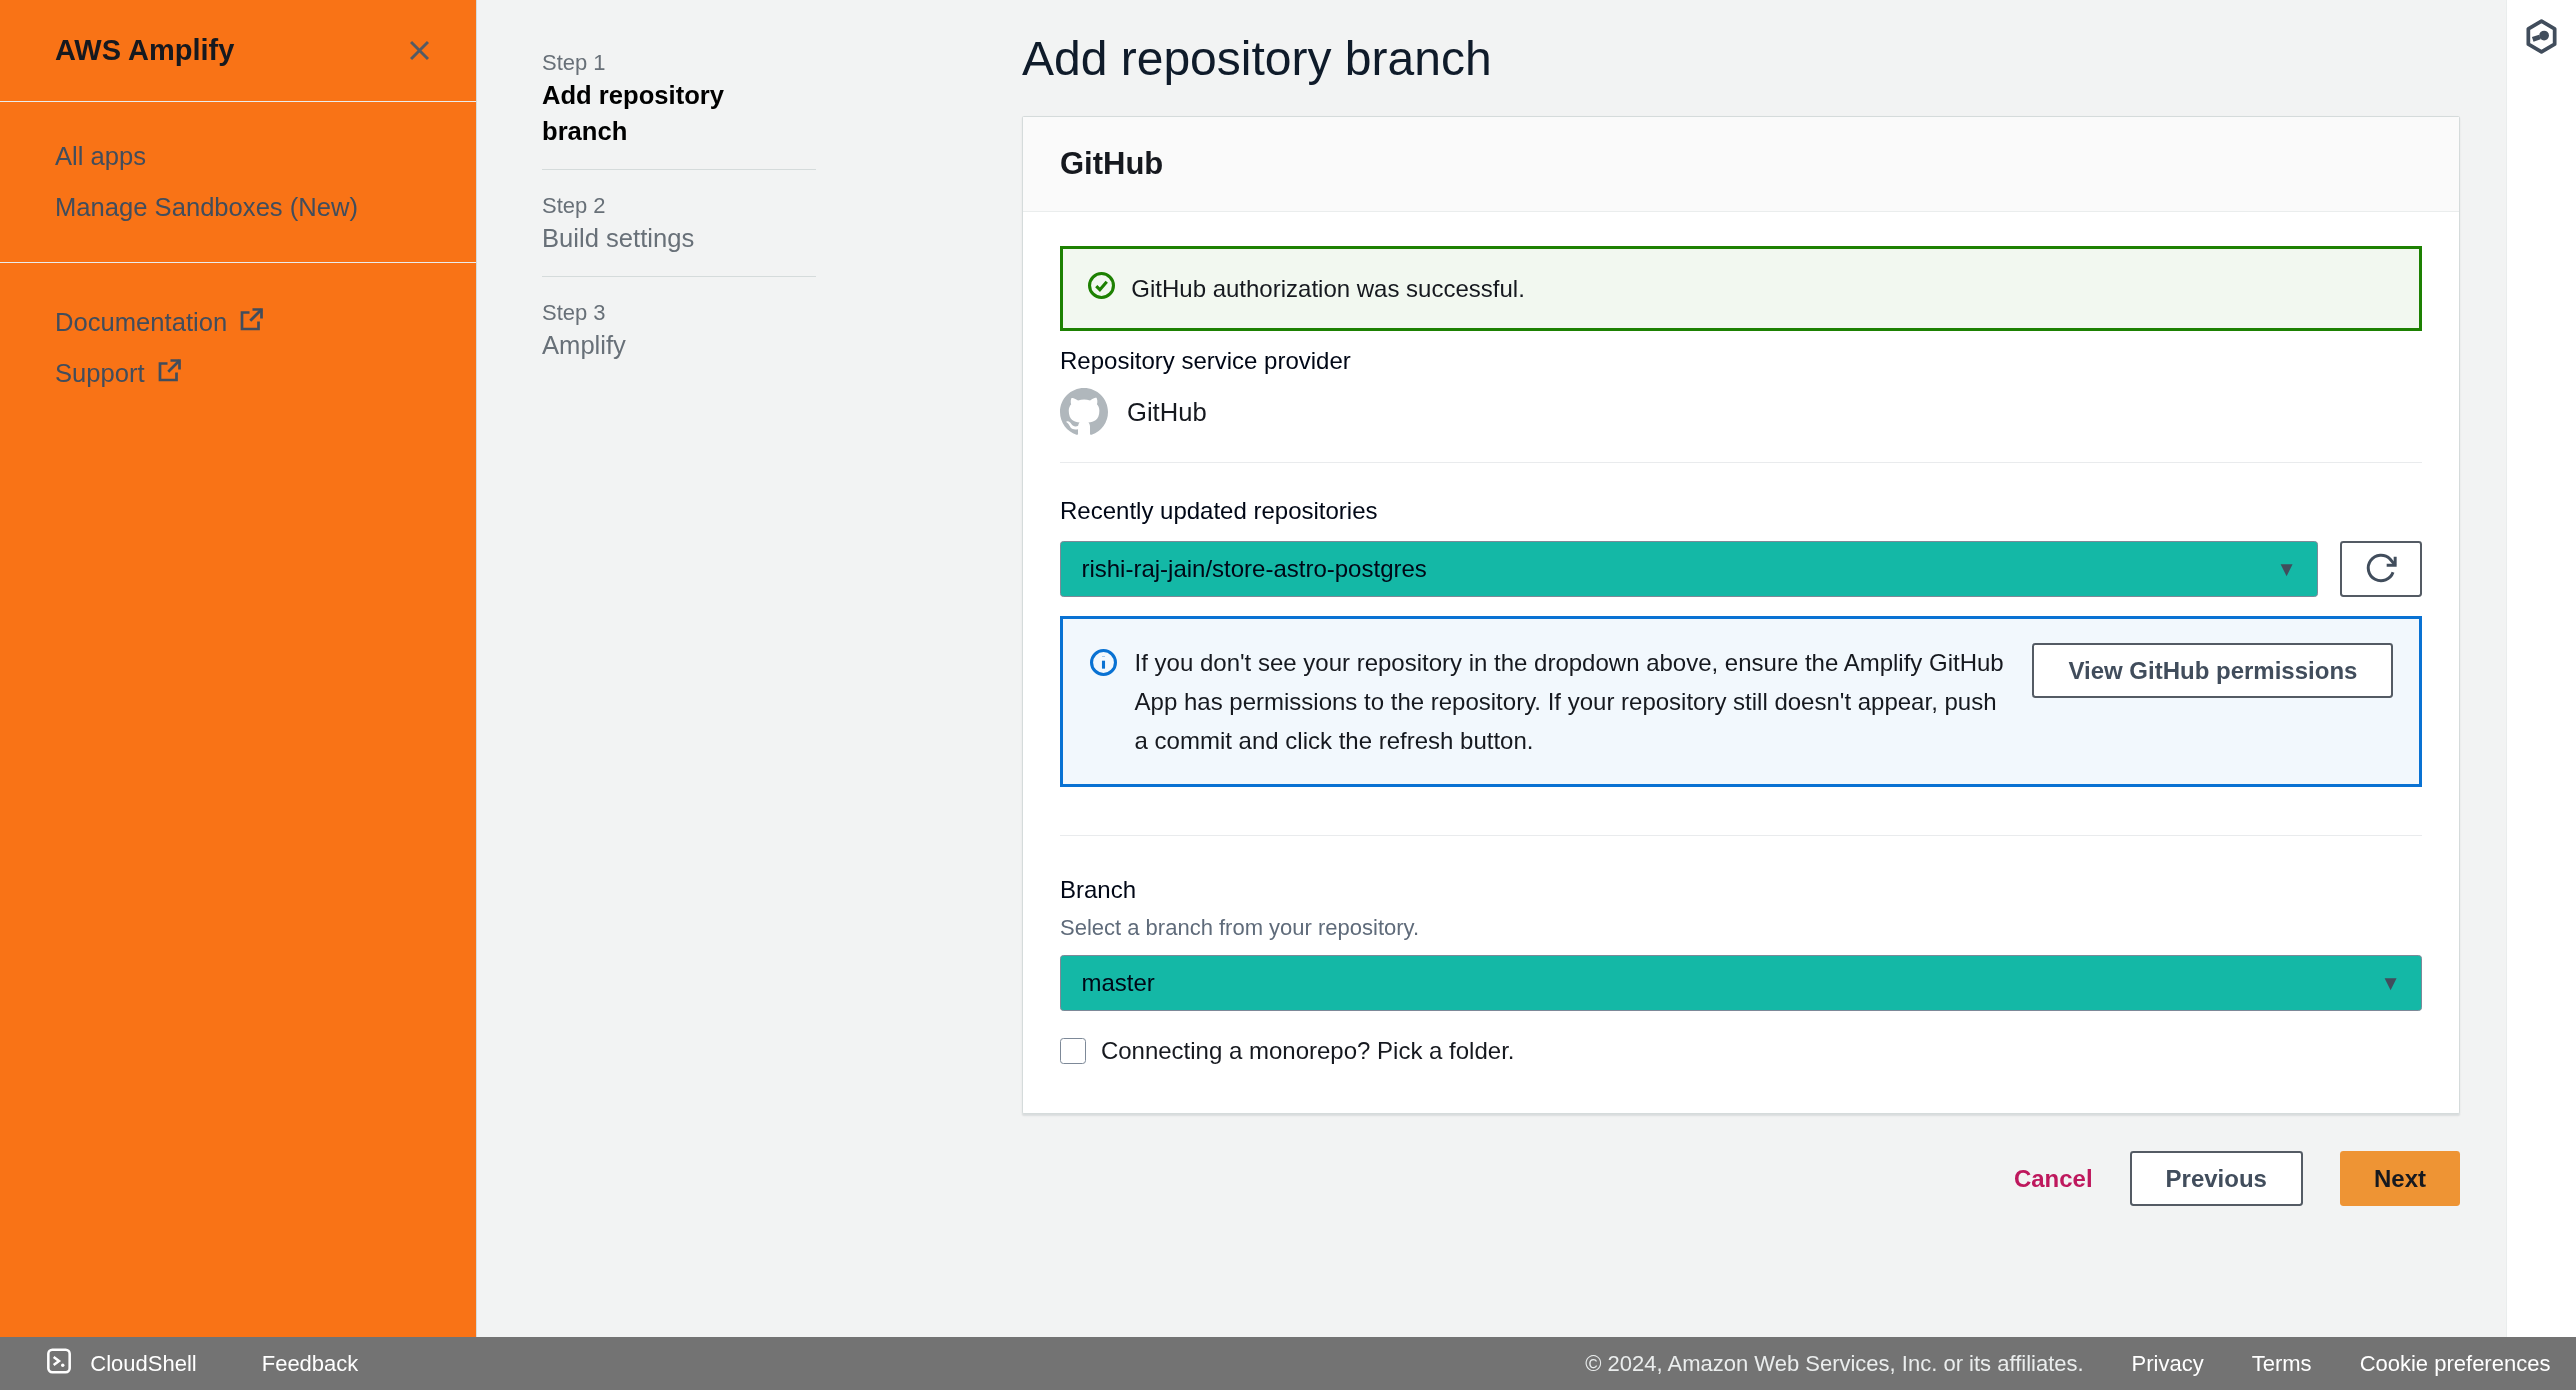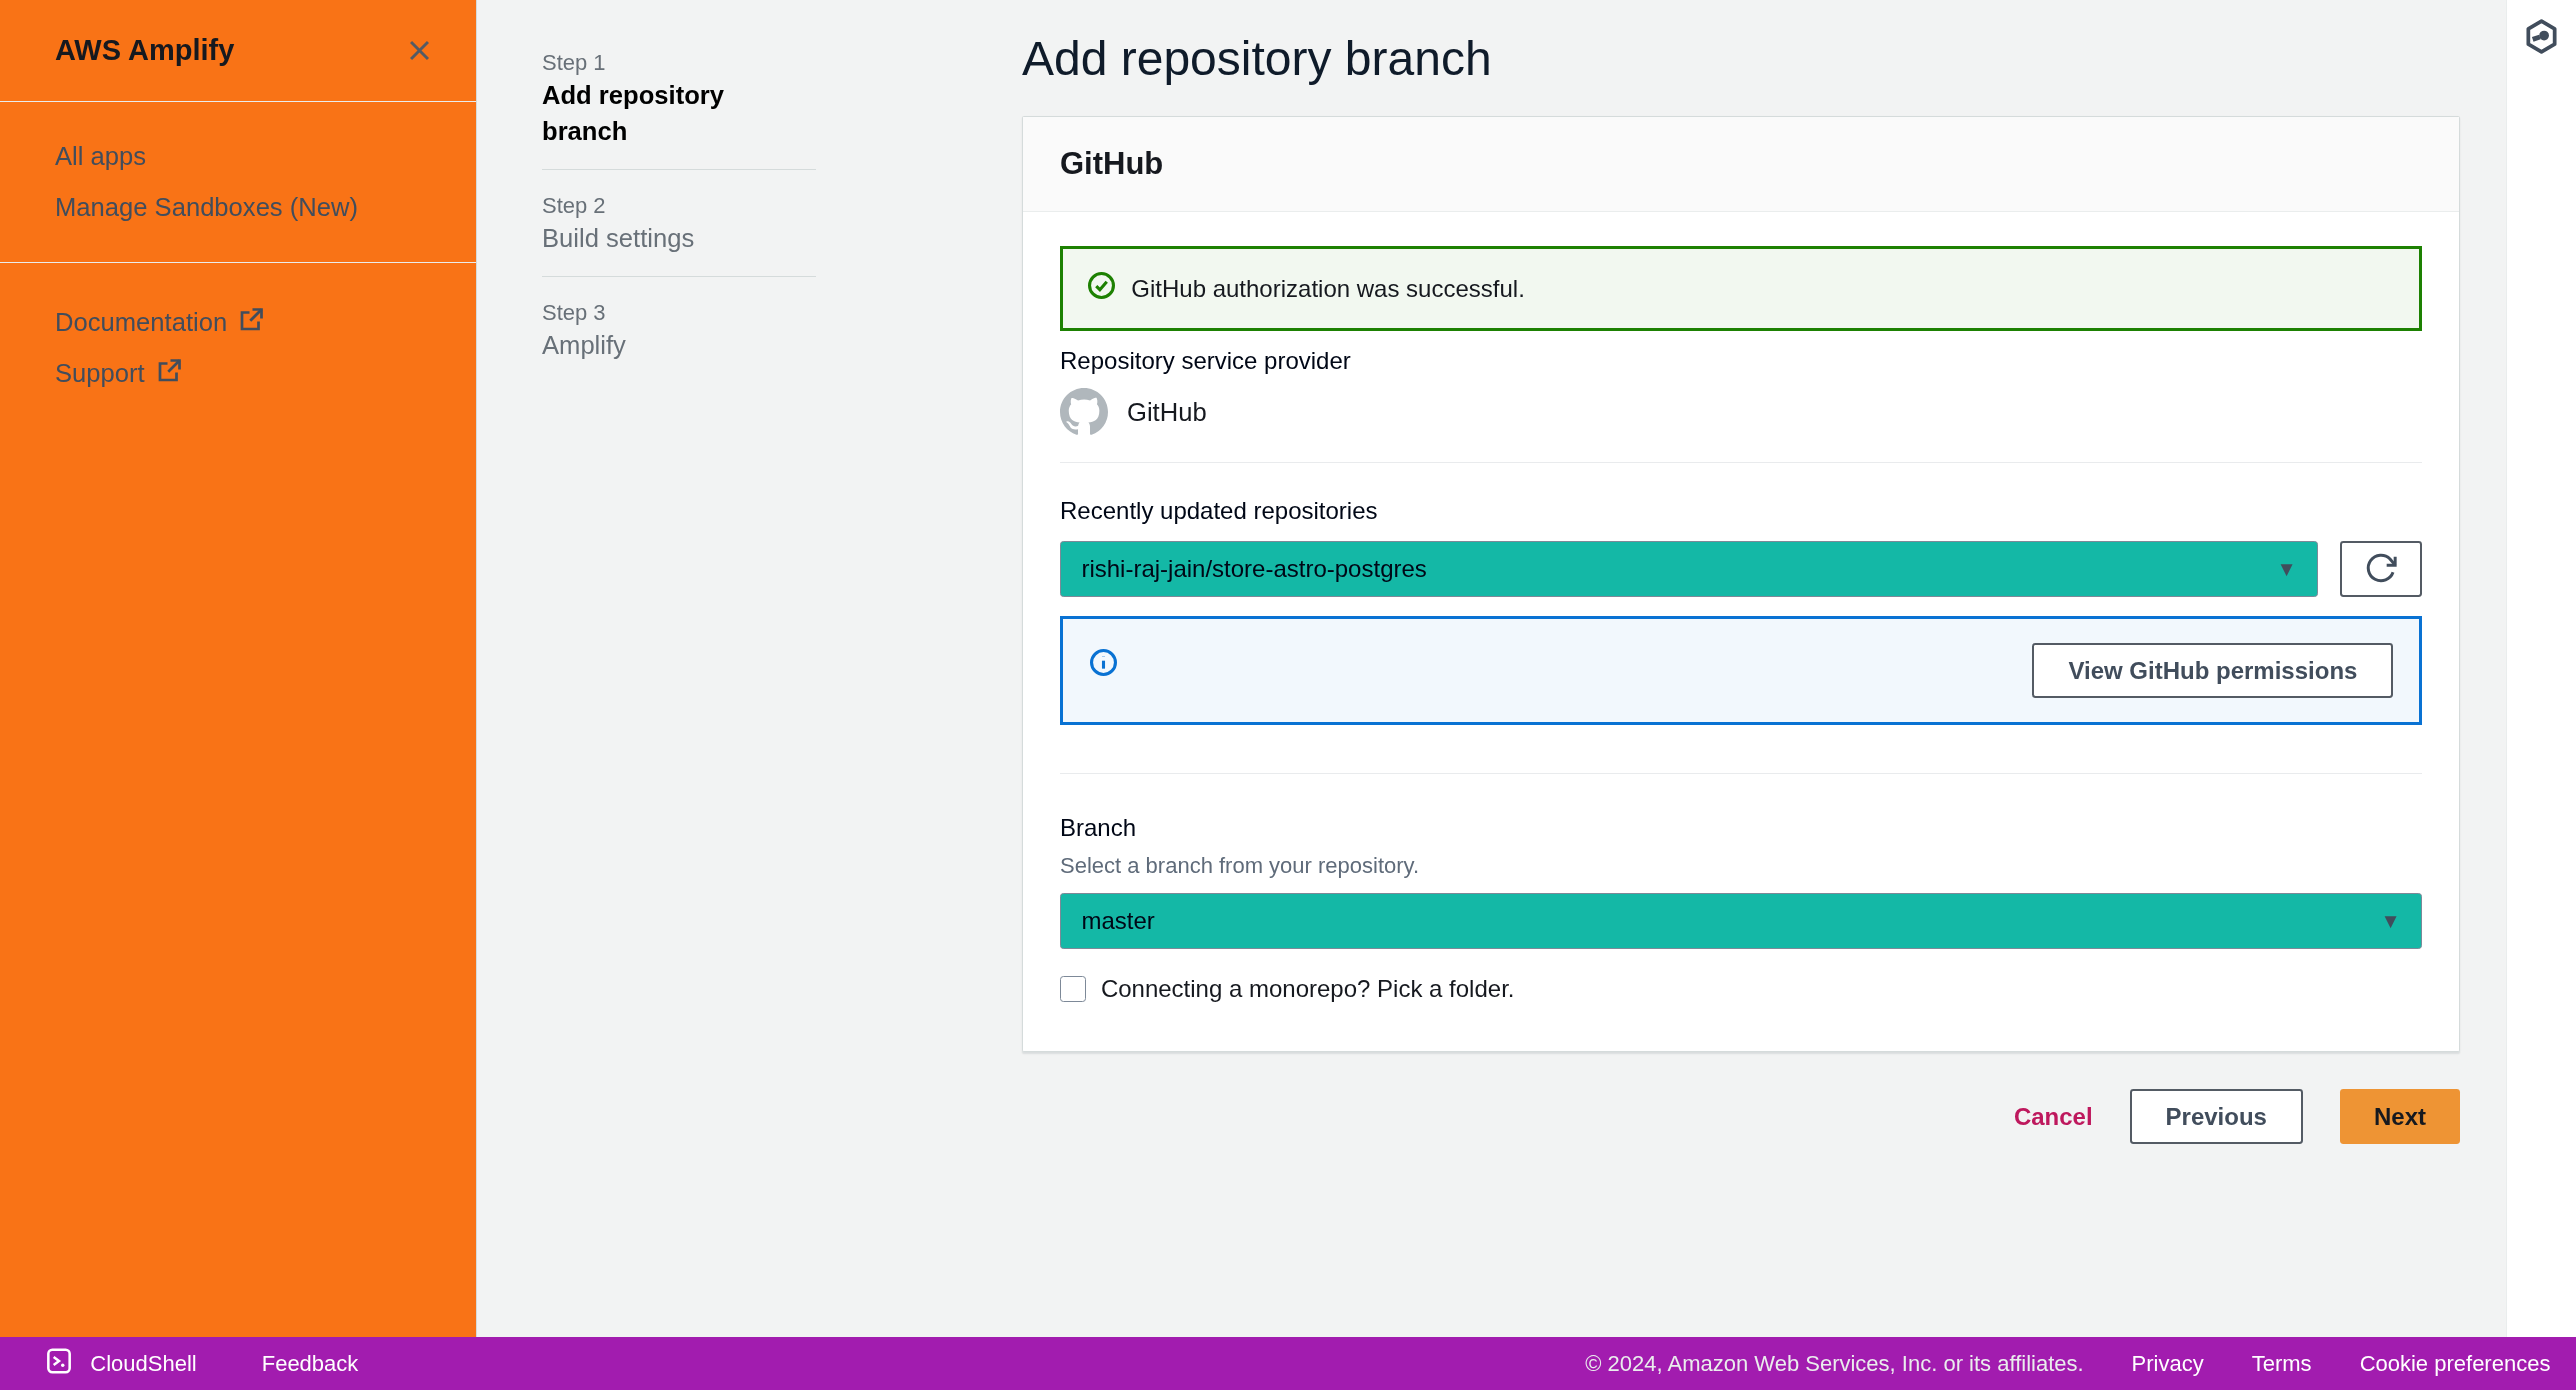--- a/index.html
+++ b/index.html
@@ -72,21 +72,21 @@
   .actions{display:flex;align-items:center;justify-content:flex-end;gap:37px;margin-top:37px;}
   .btn-link{background:none;border:none;font-size:24px;font-weight:700;color:#be185d;cursor:pointer;padding:0;}
   .btn-primary{background:#ee9434;border:none;color:#16191f;padding:0 34px;border-radius:3.4px;}
 
   
   .rail{width:70px;background:#fff;border-left:1.7px solid #eaeded;box-sizing:border-box;
         display:flex;justify-content:center;padding-top:12px;flex-shrink:0;}
   .rail-btn{width:48px;height:48px;background:none;border:none;cursor:pointer;line-height:0;padding:0;}
 
   
-  .footer{height:53px;background:#a21caf;display:flex;align-items:center;
+  .footer{height:53px;background:#737373;display:flex;align-items:center;
           padding:0 25.6px 0 43px;box-sizing:border-box;color:#fff;font-size:22px;flex-shrink:0;}
   .foot-left{display:flex;align-items:center;gap:17px;}
   .foot-item{display:flex;align-items:center;gap:15.3px;cursor:pointer;color:#fff;}
   .feedback{margin-left:48px;cursor:pointer;}
   .foot-right{margin-left:auto;display:flex;align-items:center;gap:48px;text-align:center;}
   .foot-copy{color:#eaeded;}
   .foot-link{color:#fff;cursor:pointer;}
 </style>
 </head>
 <body>
@@ -212,20 +212,21 @@
             </div>
 
             <div class="alert-info">
               <span style="margin-top:5.1px;">
                 <svg width="29" height="29" viewBox="0 0 16 16" fill="none" stroke="#0972d3" stroke-width="1.7">
                   <circle cx="8" cy="8" r="6.6"></circle>
                     <line x1="8" y1="7" x2="8" y2="11.4"></line>
                     <line x1="8" y1="4.4" x2="8" y2="4.6"></line>
                 </svg>
               </span>
+              <span class="info-text">If you don't see your repository in the dropdown above, ensure the Amplify GitHub App has permissions to the repository. If your repository still doesn't appear, push a commit and click the refresh button.</span>
               <button class="btn btn-secondary btn-info">View GitHub permissions</button>
             </div>
 
             <div class="hr" style="margin:48px 0 37px 0;"></div>
 
             <div>
               <div class="field-label">Branch</div>
               <div class="branch-desc">Select a branch from your repository.</div>
               <div class="select-row" style="margin-top:12px;">
                 <div class="select">

